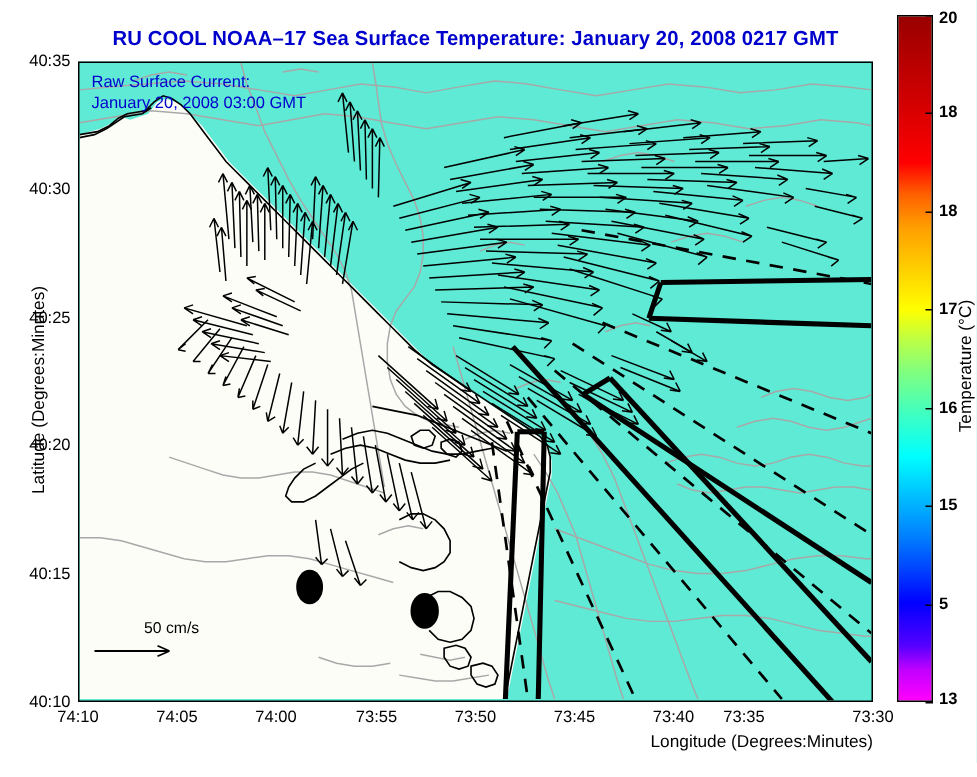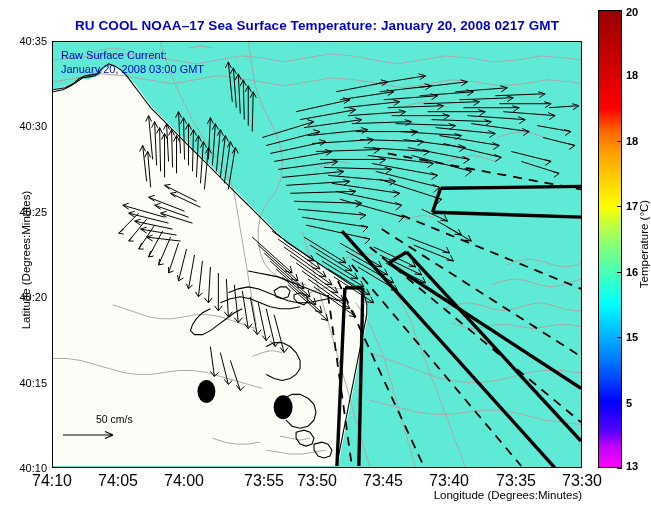--- a/index.html
+++ b/index.html
@@ -71,21 +71,21 @@
     font-size: 10.5px;
     color: #000000;
     white-space: nowrap;
     margin-bottom: 2px;
     padding-left: 35px;
   }
   
   .xtick {
     position: absolute;
     top: 472px;
-    font-size: 16px;
+    font-size: 11px;
     color: #000000;
     transform: translateX(-50%);
     white-space: nowrap;
   }
   .ytick {
     position: absolute;
     left: 47px;
     font-size: 11px;
     color: #000000;
     transform: translate(-100%, -50%);
@@ -506,25 +506,25 @@
       <div class="lbl">50 cm/s</div>
       <svg width="60" height="12">
         <path d="M2,6 L52,6 M52,6 L44,2.5 M52,6 L44,9.5" stroke="#000000" stroke-width="1.2" fill="none"></path>
       </svg>
     </div>
   </div>
 
   <div class="xtick" style="left:52px">74:10</div>
   <div class="xtick" style="left:118px">74:05</div>
   <div class="xtick" style="left:184px">74:00</div>
-  <div class="xtick" style="left:264px">73:55</div>
+  <div class="xtick" style="left:251px">73:55</div>
   <div class="xtick" style="left:317px">73:50</div>
   <div class="xtick" style="left:383px">73:45</div>
   <div class="xtick" style="left:449px">73:40</div>
-  <div class="xtick" style="left:516px">73:35</div>
+  <div class="xtick" style="left:496px">73:35</div>
   <div class="xtick" style="left:582px">73:30</div>
 
   <div class="ytick" style="top:41px">40:35</div>
   <div class="ytick" style="top:126px">40:30</div>
   <div class="ytick" style="top:212px">40:25</div>
   <div class="ytick" style="top:297px">40:20</div>
   <div class="ytick" style="top:383px">40:15</div>
   <div class="ytick" style="top:468px">40:10</div>
 
   <div class="xlabel">Longitude (Degrees:Minutes)</div>

